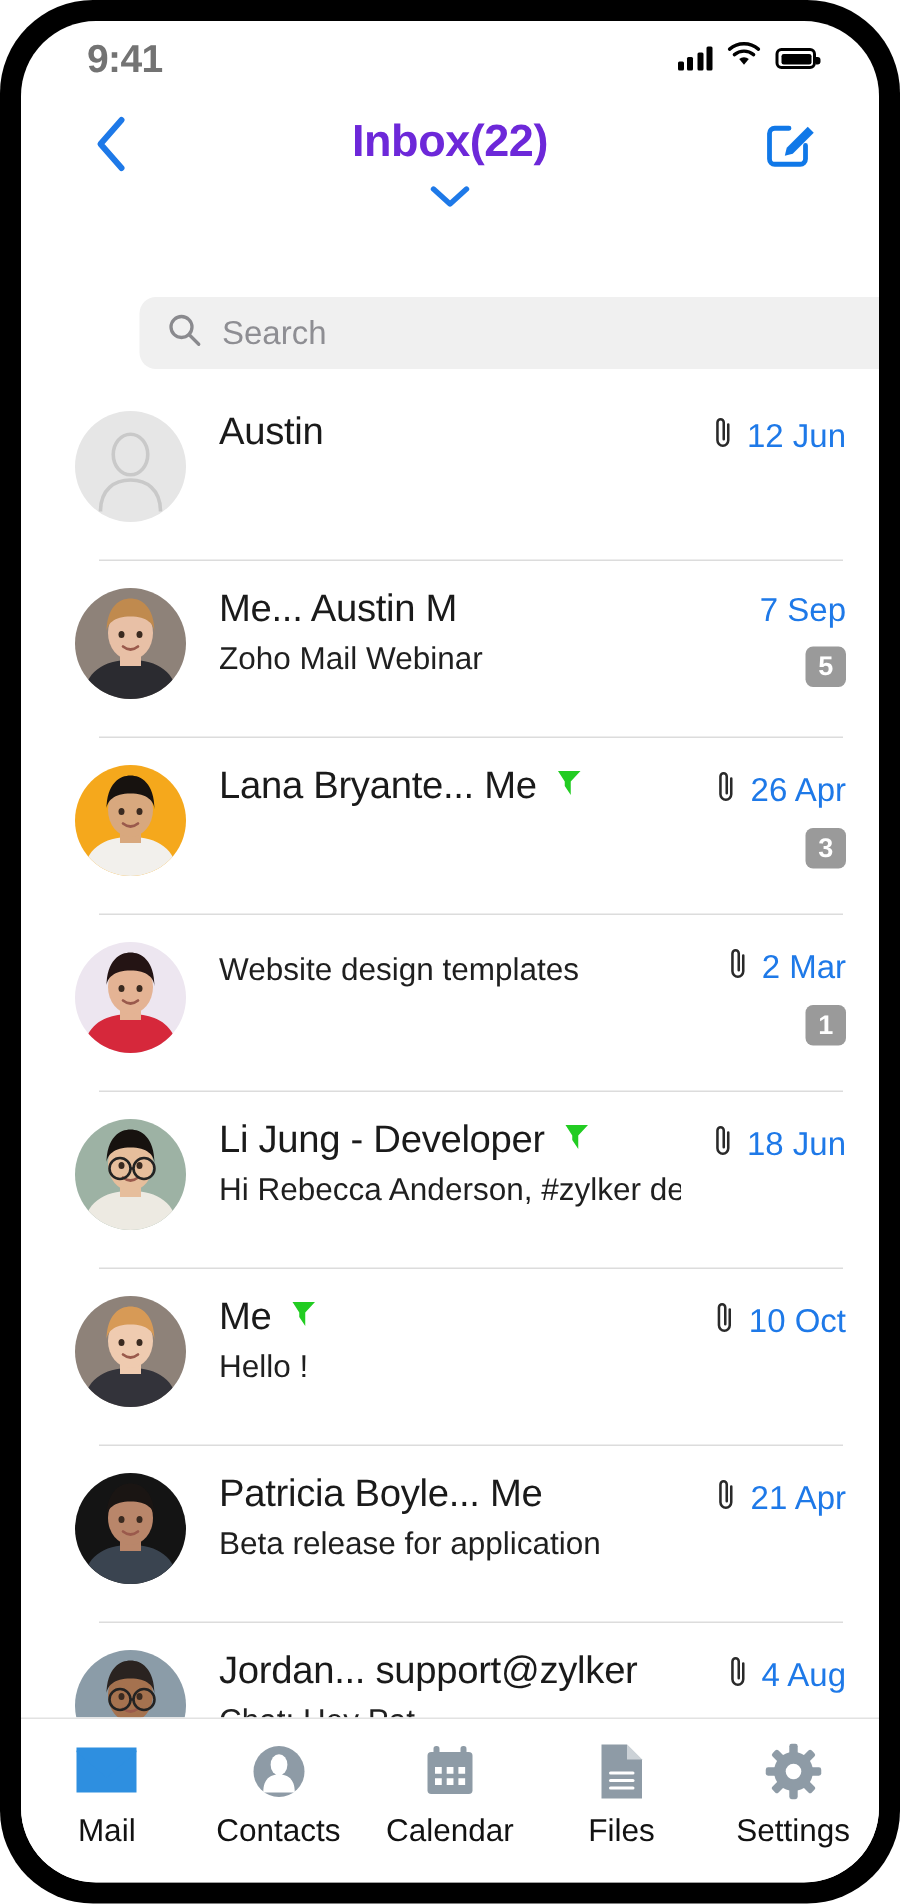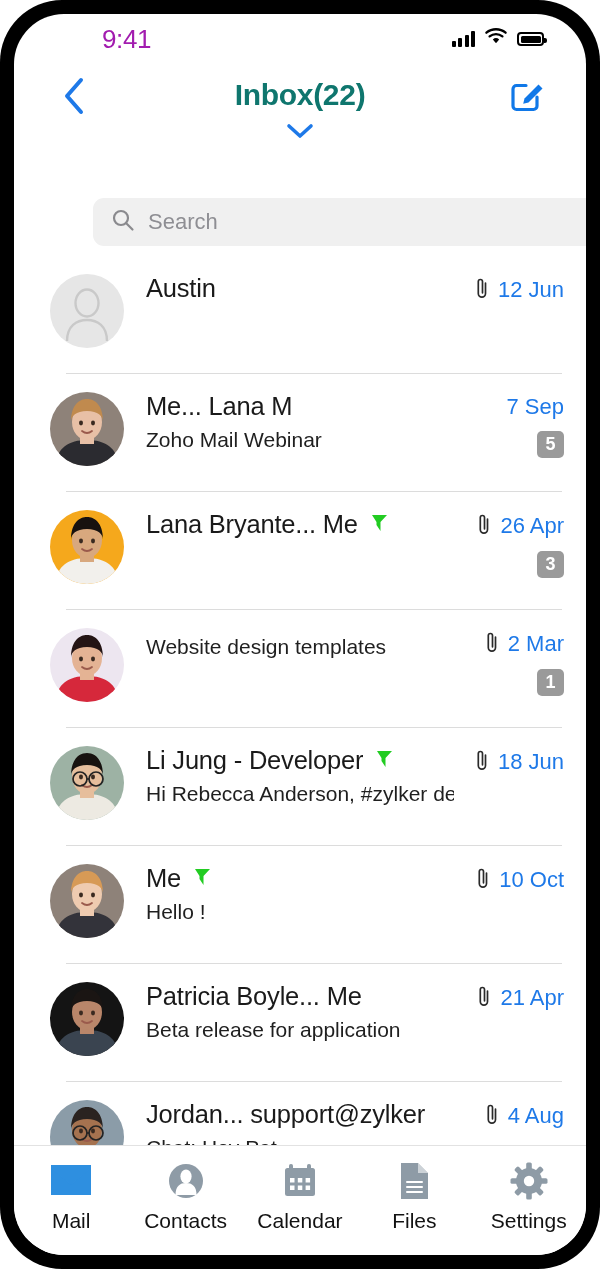--- a/index.html
+++ b/index.html
@@ -25,21 +25,21 @@
     overflow:hidden;
   }
   
   .statusbar {
     position:absolute; left:0; top:0;
     width:572px; height:50px;
     display:flex; align-items:center; justify-content:space-between;
     padding:0 42px 0 44px;
   }
   .clock {
-    font-size:26px; font-weight:400; color:#a21caf; letter-spacing:-0.4px;margin-left:44px;
+    font-size:26px; font-weight:700; color:#737373; letter-spacing:-0.4px;
   }
   .status-icons { display:flex; align-items:center; gap:9px; }
   .signal { display:flex; align-items:flex-end; gap:2.5px; height:16px; }
   .signal i { display:block; width:4px; background:#000; border-radius:1px; }
   .signal i:nth-child(1){height:6px;}
   .signal i:nth-child(2){height:9px;}
   .signal i:nth-child(3){height:12.5px;}
   .signal i:nth-child(4){height:16px;}
   .battery {
     width:27px; height:14px; border:2px solid #000; border-radius:4px;
@@ -55,21 +55,21 @@
   .header {
     position:absolute; left:0; top:50px; width:572px; height:103px;
   }
   .back-btn {
     position:absolute; left:40px; top:14px;
     width:40px; height:40px; display:flex; align-items:center; justify-content:center;
     cursor:pointer;
   }
   .page-title {
     position:absolute; left:0; top:14px; width:572px;
-    text-align:center; font-size:30px; font-weight:700; color:#0f766e;
+    text-align:center; font-size:30px; font-weight:700; color:#6d28d9;
     letter-spacing:-0.3px;
   }
   .title-caret {
     position:absolute; left:0; top:58px; width:572px;
     display:flex; justify-content:center; cursor:pointer;
   }
   .compose-btn {
     position:absolute; right:38px; top:12px;
     width:42px; height:42px; display:flex; align-items:center; justify-content:center;
     cursor:pointer;
@@ -248,21 +248,21 @@
               <path d="M30 42 h14 v10 h-14 Z" fill="#E8C0A6"></path>
               <ellipse cx="37" cy="30" rx="15" ry="18" fill="#E8C0A6"></ellipse>
               <path d="M21 30 C21 12 30 7 37 7 C44 7 53 12 53 30 C53 24 48 19 37 19 C26 19 21 24 21 30 Z" fill="#C08A4E"></path>
               <ellipse cx="31" cy="31" rx="2" ry="2.4" fill="#3A2A20"></ellipse>
               <ellipse cx="43" cy="31" rx="2" ry="2.4" fill="#3A2A20"></ellipse>
               <path d="M32 39 q5 4 10 0" stroke="#9A5A4C" stroke-width="1.8" fill="none" stroke-linecap="round"></path>
             </svg>
           </div>
           <div class="row-body">
             <div class="row-top">
-              <span class="sender">Me... Lana M</span>
+              <span class="sender">Me... Austin M</span>
             </div>
             <div class="snippet">Zoho Mail Webinar</div>
           </div>
           <div class="row-meta">
             <span class="meta-line">
               <span class="date">7 Sep</span>
             </span>
             <span class="badge" style="background:#9A9A9A">5</span>
           </div>
           <span class="divider"></span>

